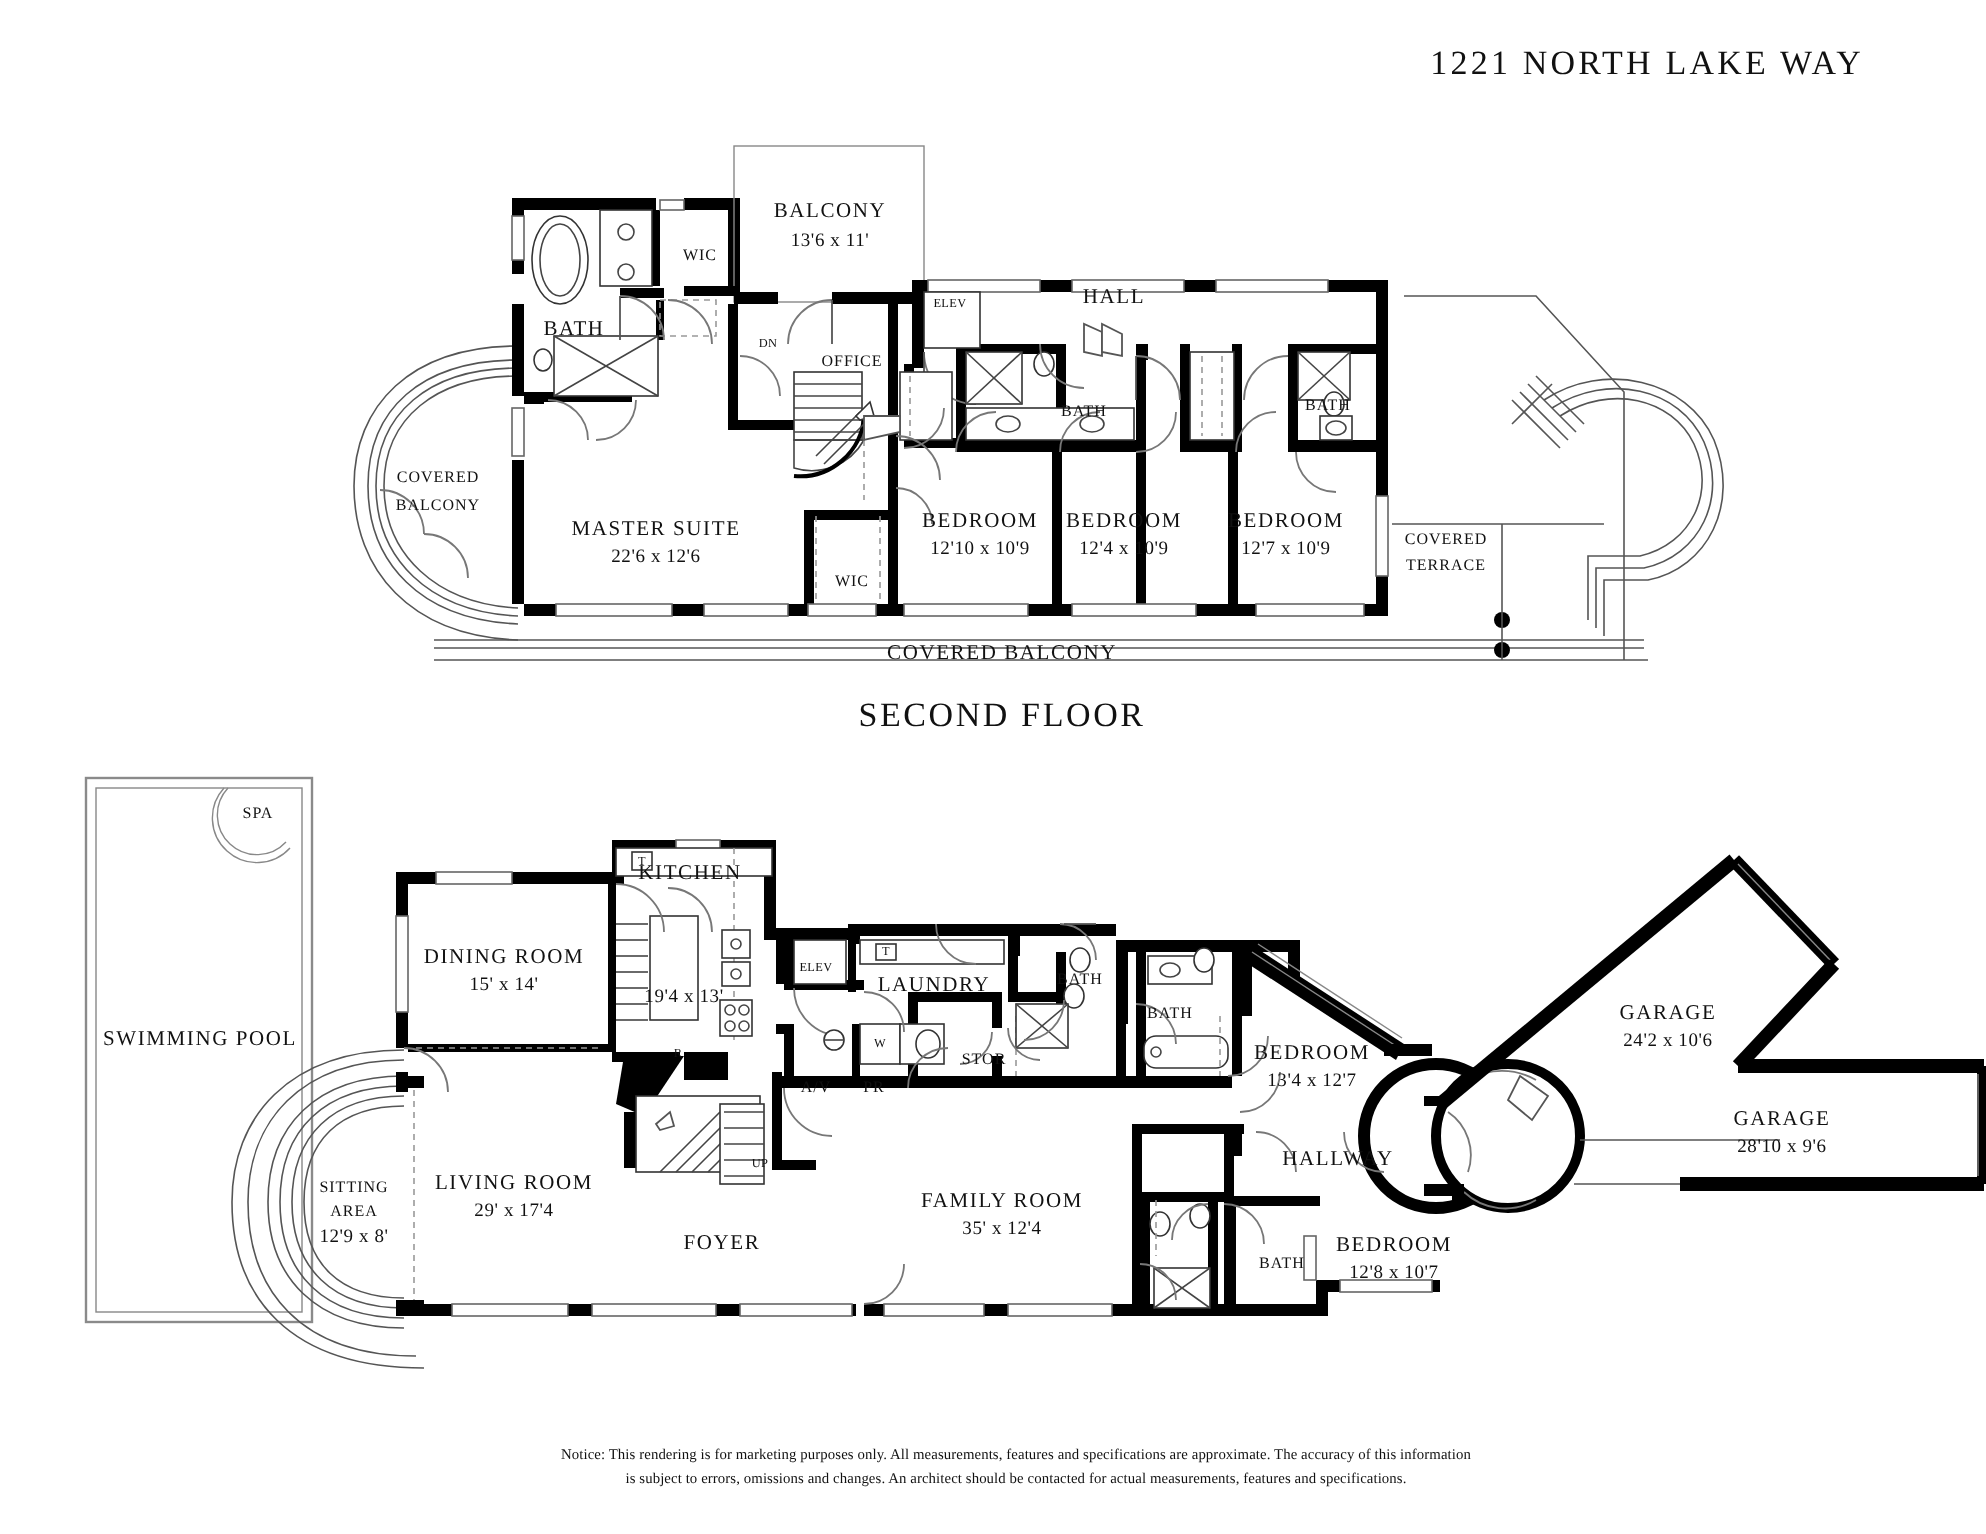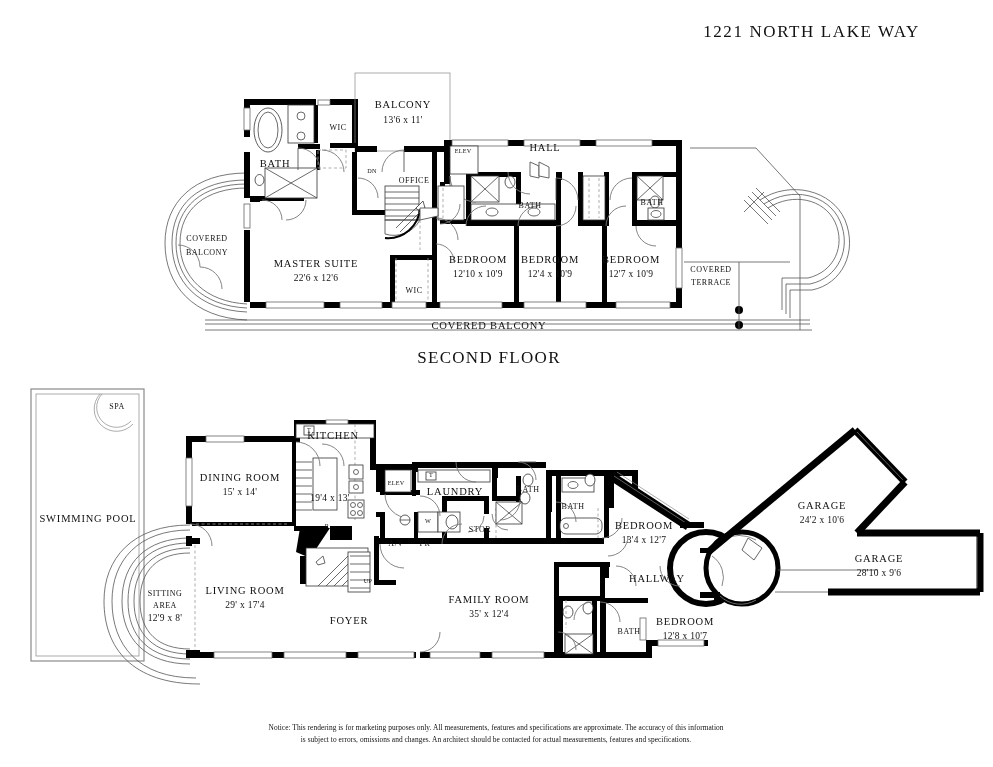--- a/index.html
+++ b/index.html
@@ -11,21 +11,21 @@
   body {
     width: 993px;
     height: 767px;
     font-family: "Liberation Serif", "DejaVu Serif", serif;
     color: #1a1a1a;
     position: relative;
     overflow: hidden;
   }
   #plan-root {
     position: absolute;
-    left: 0; top: 0;
+    left: 12px; top: 0;
     width: 818px;
     height: 767px;
   }
   svg.plan {
     position: absolute;
     left: 0; top: 0;
     width: 993px;
     height: 767px;
   }
   text {

